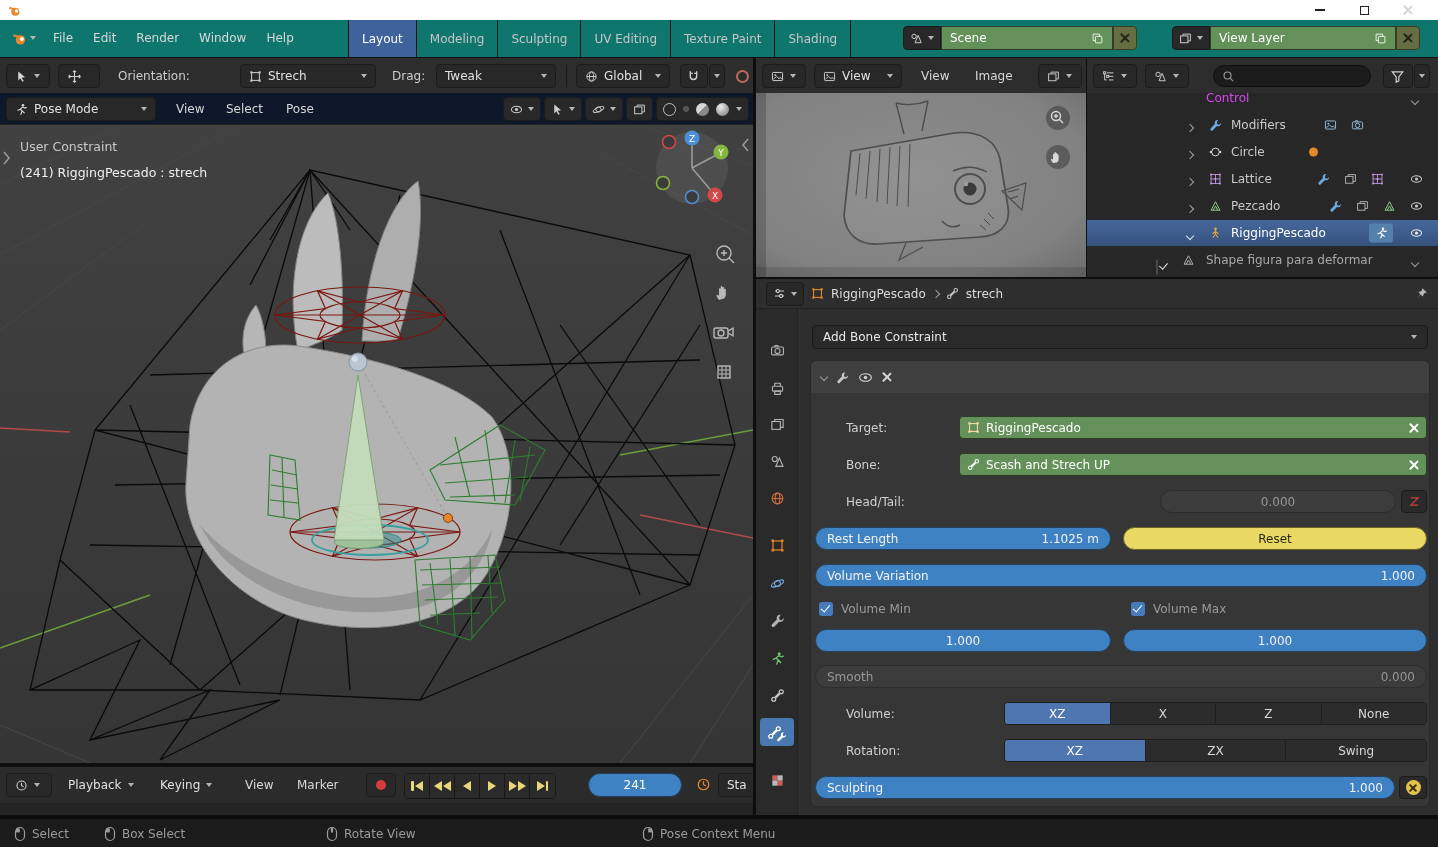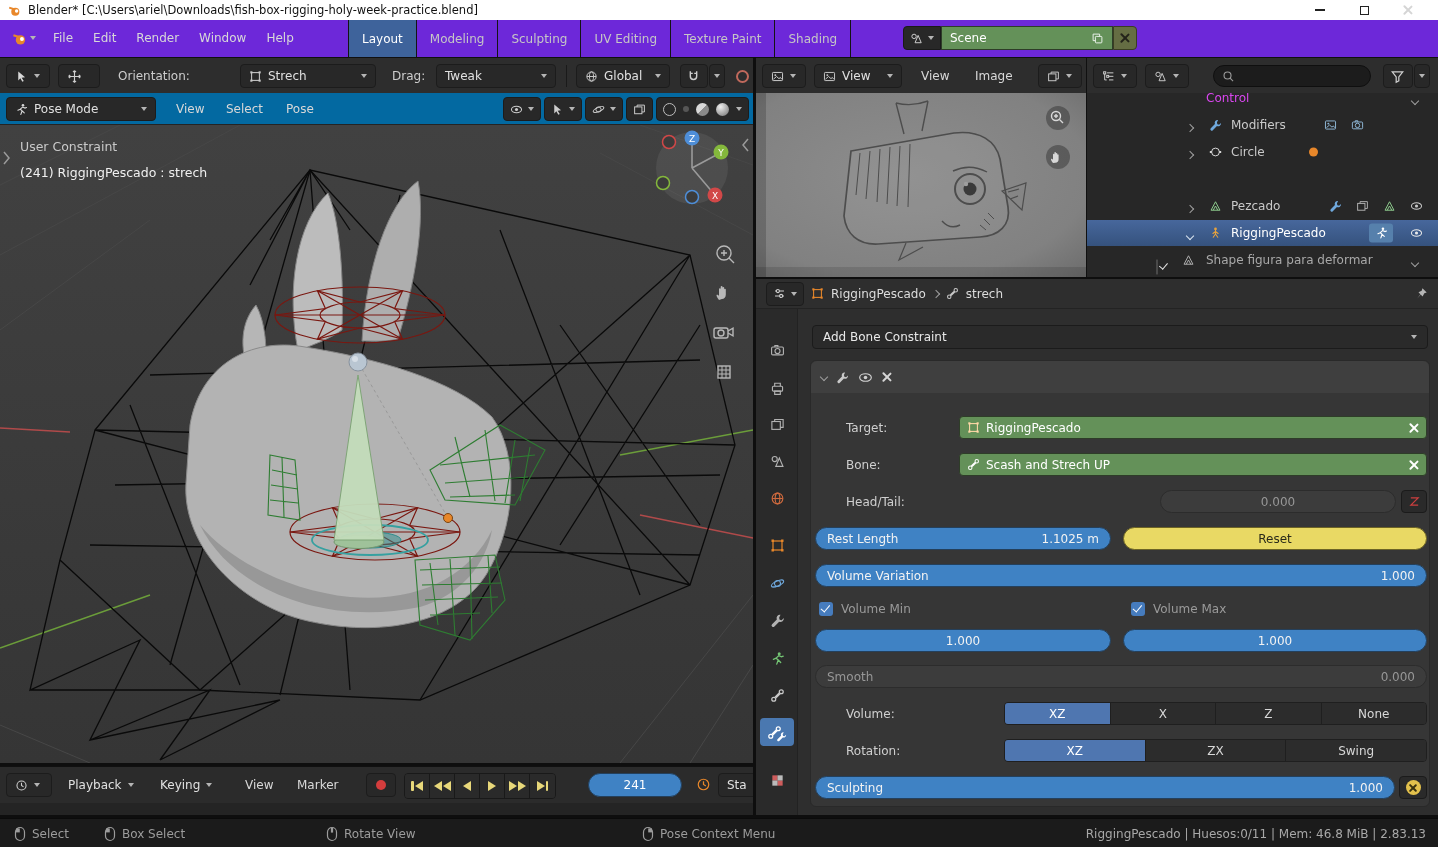--- a/index.html
+++ b/index.html
@@ -15,21 +15,21 @@
   .chev.rt{transform:rotate(-45deg)}
   .xico{position:relative;width:10px;height:10px;flex:none;color:#d5d5d5}
   .xico::before,.xico::after{content:"";position:absolute;left:4.4px;top:-1px;width:1.6px;height:12px;background:currentColor;border-radius:1px}
   .xico::before{transform:rotate(45deg)}.xico::after{transform:rotate(-45deg)}
   
   #titlebar{left:0;top:0;width:1438px;height:20px;background:#ffffff;color:#111;display:flex;align-items:center;gap:7px;padding:0 8px;font-size:11.5px}
   .wc{width:44px;height:20px;display:flex;align-items:center;justify-content:center}
   .wmin{width:10px;height:1.5px;background:#222}
   .wmax{width:9px;height:9px;border:1.3px solid #222}
   
-  #topbar{left:0;top:20px;width:1438px;height:37px;background:#6d28d9}
+  #topbar{left:0;top:20px;width:1438px;height:37px;background:#0f766e}
   .menu{height:24px;display:inline-flex;align-items:center;padding:0 9px;border-radius:4px;color:#d8d8d8}
   #mainmenus{position:absolute;left:6px;top:6px;display:flex;align-items:center;gap:2px}
   #wstabs{position:absolute;left:348px;top:0;height:37px;display:flex;align-items:stretch}
   .wtab{display:flex;align-items:center;padding:0 13px;border-left:1px solid #141414;color:#c6c6c6}
   .wtab:last-child{border-right:1px solid #141414}
   .wtab.active{background:#3e639b;color:#fff}
   .grp{display:flex;align-items:center}
   .gbtn{height:24px;background:#282828;border:1px solid #1a1a1a;display:flex;align-items:center;gap:5px;padding:0 6px}
   .gbtn.first{border-radius:4px 0 0 4px}
   .gbtn.last{border-radius:0 4px 4px 0}
@@ -40,21 +40,21 @@
   #imghdr{left:756px;top:57px;width:330px;height:36px;background:#2d2d2d;border-top:1px solid #101010}
   #outhdr{left:1086px;top:57px;width:352px;height:36px;background:#2d2d2d;border-top:1px solid #101010;border-left:1px solid #101010}
   .dd{position:absolute;top:6px;height:24px;background:#282828;border:1px solid #1c1c1c;border-radius:4px;display:flex;align-items:center;gap:6px;padding:0 8px;color:#e0e0e0}
   .lbl{position:absolute;top:6px;height:24px;display:flex;align-items:center;color:#cdcdcd}
   .vsep{position:absolute;top:7px;width:1px;height:22px;background:#1a1a1a}
   .donut{width:13px;height:13px;border:2.6px solid #c0695c;border-radius:50%}
   .srch{position:absolute;left:126px;top:7px;width:158px;height:22px;background:#1c1c1c;border:1px solid #0f0f0f;border-radius:11px;display:flex;align-items:center;gap:6px;padding:0 8px;color:#9a9a9a}
   .srch input{background:none;border:none;outline:none;color:#ddd;width:110px;font:inherit}
   
   #vp{left:0;top:93px;width:753px;height:670px;background:#3a3a3a;overflow:hidden}
-  #vphdr{position:absolute;left:0;top:0;width:753px;height:32px;background:#0369a1;border-bottom:1px solid #242424;z-index:3}
+  #vphdr{position:absolute;left:0;top:0;width:753px;height:32px;background:#0f172a;border-bottom:1px solid #242424;z-index:3}
   .vmenu{height:24px;display:inline-flex;align-items:center;padding:0 8px;color:#d8d8d8}
   #vpcluster{position:absolute;right:4px;top:4px;display:flex;align-items:center;gap:3px}
   .cbtn{height:24px;background:#282828;border:1px solid #1c1c1c;border-radius:4px;display:flex;align-items:center;gap:5px;padding:0 6px}
   .sph{width:13px;height:13px;border-radius:50%;flex:none}
   .sph.wire{border:1.4px solid #bdbdbd}
   .sph.solid{background:#d5d5d5}
   .sph.mat{background:linear-gradient(135deg,#d8d8d8 50%,#8a8a8a 50%)}
   .sph.rend{background:radial-gradient(circle at 35% 30%,#efefef,#6e6e6e)}
   .shadeon{background:#565656;border-radius:3px;padding:3px}
   .ovl1{position:absolute;left:20px;top:46px;color:#c9c9c9;z-index:2;font-size:12.5px}
@@ -262,21 +262,20 @@
 <symbol id="s-hand" viewBox="0 0 16 16">
         <path fill="currentColor" d="M5.3 14c-1.6-2-2.8-4.2-2.2-4.8.5-.5 1.5.1 2 .9V4.6c0-1.1 1.6-1.1 1.6 0v3.8V3c0-1.1 1.7-1.1 1.7 0v5.4-4.8c0-1 1.6-1 1.6 0v5.2V5c0-1 1.5-1 1.5 0v5.2c0 2.3-1.5 3.8-3.6 3.8z"></path>
       </symbol>
 </defs>
 </svg>
 
 <div id="titlebar" class="r">
   <svg class="ic sm">
       <use href="#s-blend"></use>
     </svg>
-  <span>Blender* [C:\Users\ariel\Downloads\fish-box-rigging-holy-week-practice.blend]</span>
   <div style="margin-left:auto;display:flex">
     <div class="wc">
         <span class="wmin"></span>
       </div>
     <div class="wc">
         <span class="wmax"></span>
       </div>
     <div class="wc" style="color:#111">
         <span class="xico"></span>
       </div>
@@ -312,20 +311,37 @@
         </svg>
         <span class="arr"></span>
       </div>
     <div class="gf2" style="width:172px">
         <span style="flex:1">Scene</span>
         <svg class="ic sm" style="color:#eaf3ea">
           <use href="#s-copy"></use>
         </svg>
       </div>
     <div class="gbtn olive last" style="color:#202016">
+        <span class="xico" style="color:#23231a"></span>
+      </div>
+  </div>
+  <div class="grp r" style="left:1172px;top:6px">
+    <div class="gbtn first" style="color:#cfcfcf">
+        <svg class="ic sm">
+          <use href="#s-images"></use>
+        </svg>
+        <span class="arr"></span>
+      </div>
+    <div class="gf2" style="width:186px">
+        <span style="flex:1">View Layer</span>
+        <svg class="ic sm" style="color:#eaf3ea">
+          <use href="#s-copy"></use>
+        </svg>
+      </div>
+    <div class="gbtn olive last">
         <span class="xico" style="color:#23231a"></span>
       </div>
   </div>
 </div>
 
 <div id="tool3d" class="r">
   <div class="dd" style="left:6px;width:44px">
       <svg class="ic sm" style="color:#d8d8d8">
         <use href="#s-cursor"></use>
       </svg>
@@ -620,20 +636,39 @@
       </svg>
   </div>
   <div class="orow" style="top:46px">
     <span class="chev rt" style="left:100px"></span>
     <svg class="ic sm" style="left:122px;color:#dcdcdc">
         <use href="#s-curvecirc"></use>
       </svg>
     <span class="olbl" style="left:144px">Circle</span>
     <span class="dot" style="left:222px"></span>
   </div>
+  <div class="orow" style="top:73px">
+    <span class="chev rt" style="left:100px"></span>
+    <svg class="ic sm" style="left:122px;color:#c49ae2">
+        <use href="#s-lattice"></use>
+      </svg>
+    <span class="olbl" style="left:144px">Lattice</span>
+    <svg class="ic sm" style="left:230px;color:#6fa8dc">
+        <use href="#s-wrench"></use>
+      </svg>
+    <svg class="ic sm" style="left:257px;color:#b0b0b0">
+        <use href="#s-images"></use>
+      </svg>
+    <svg class="ic sm" style="left:284px;color:#c49ae2">
+        <use href="#s-lattice"></use>
+      </svg>
+    <svg class="ic sm" style="left:323px;color:#c8c8c8">
+        <use href="#s-eye"></use>
+      </svg>
+  </div>
   <div class="orow" style="top:100px">
     <span class="chev rt" style="left:100px"></span>
     <svg class="ic sm" style="left:122px;color:#8fce8f">
         <use href="#s-meshtri"></use>
       </svg>
     <span class="olbl" style="left:144px">Pezcado</span>
     <svg class="ic sm" style="left:242px;color:#6fa8dc">
         <use href="#s-wrench"></use>
       </svg>
     <svg class="ic sm" style="left:269px;color:#b0b0b0">
@@ -936,16 +971,13 @@
         <use href="#s-mouse-m"></use>
       </svg>
     <span>Rotate View</span>
   </div>
   <div class="sitem" style="left:642px">
     <svg style="width:12px;height:16px;color:#9c9c9c">
         <use href="#s-mouse-r"></use>
       </svg>
     <span>Pose Context Menu</span>
   </div>
-  <div class="sitem" style="right:12px;color:#a8a8a8">
-    <span>RiggingPescado | Huesos:0/11 | Mem: 46.8 MiB | 2.83.13</span>
-  </div>
 </div>
 
 </body></html>

